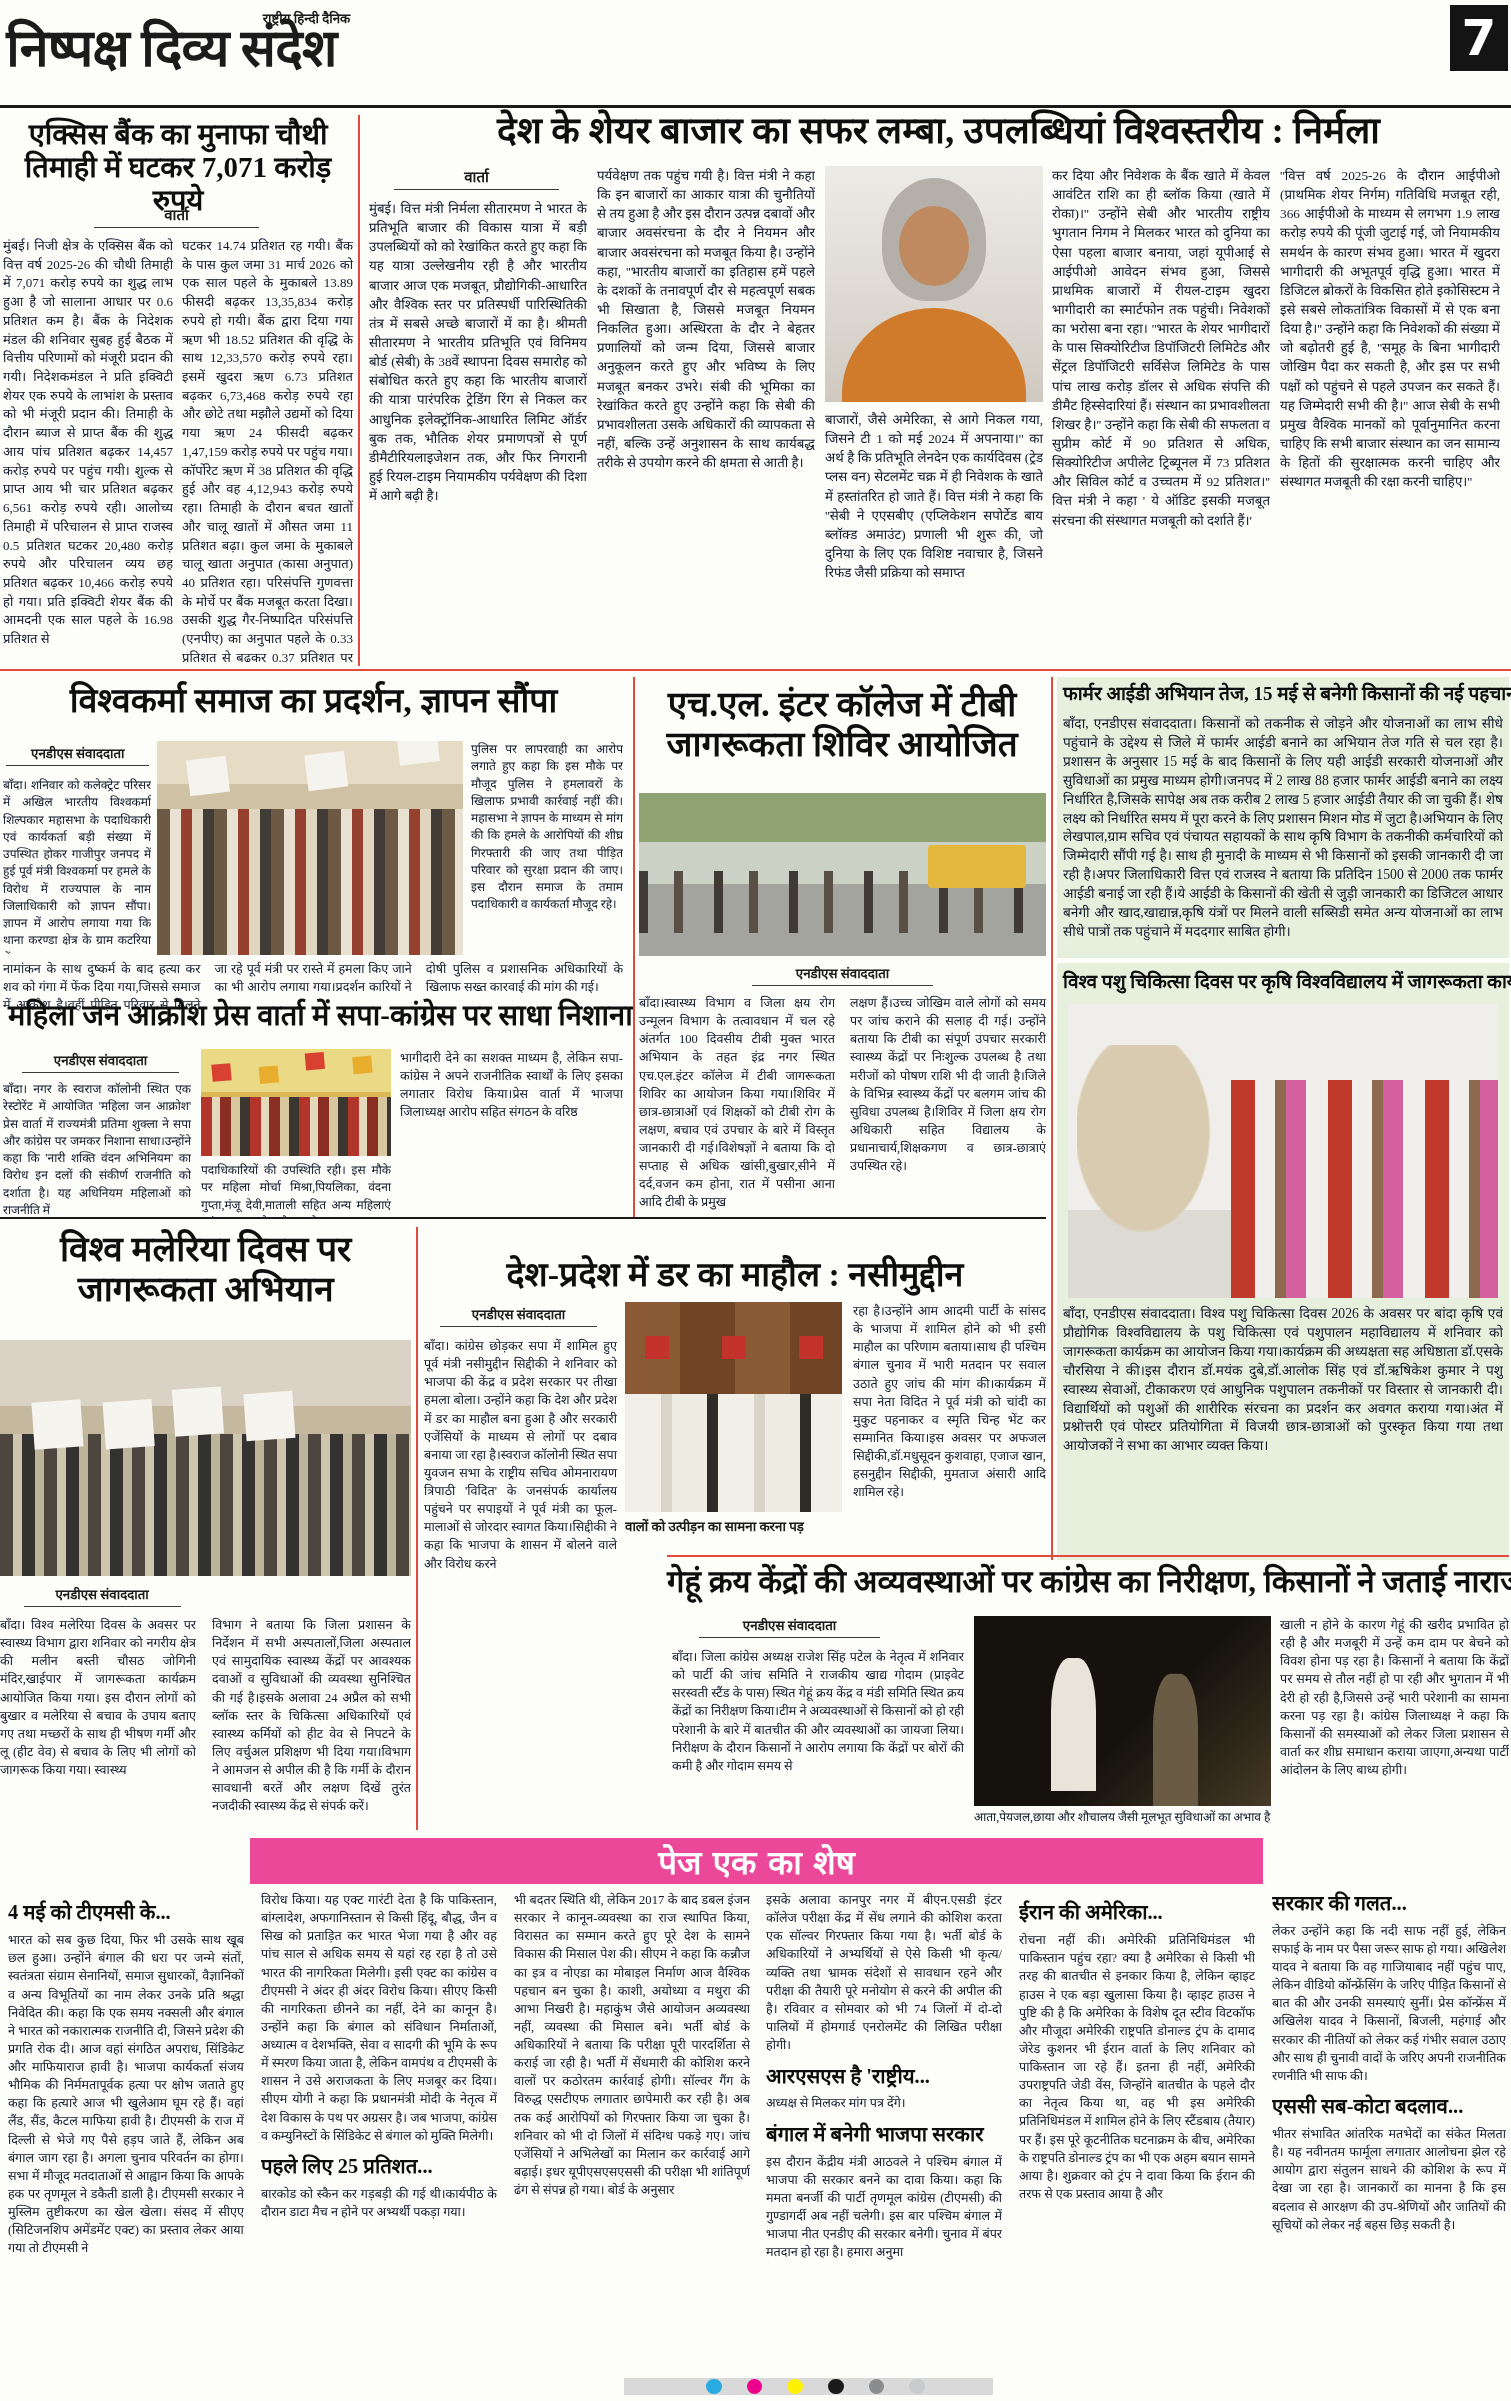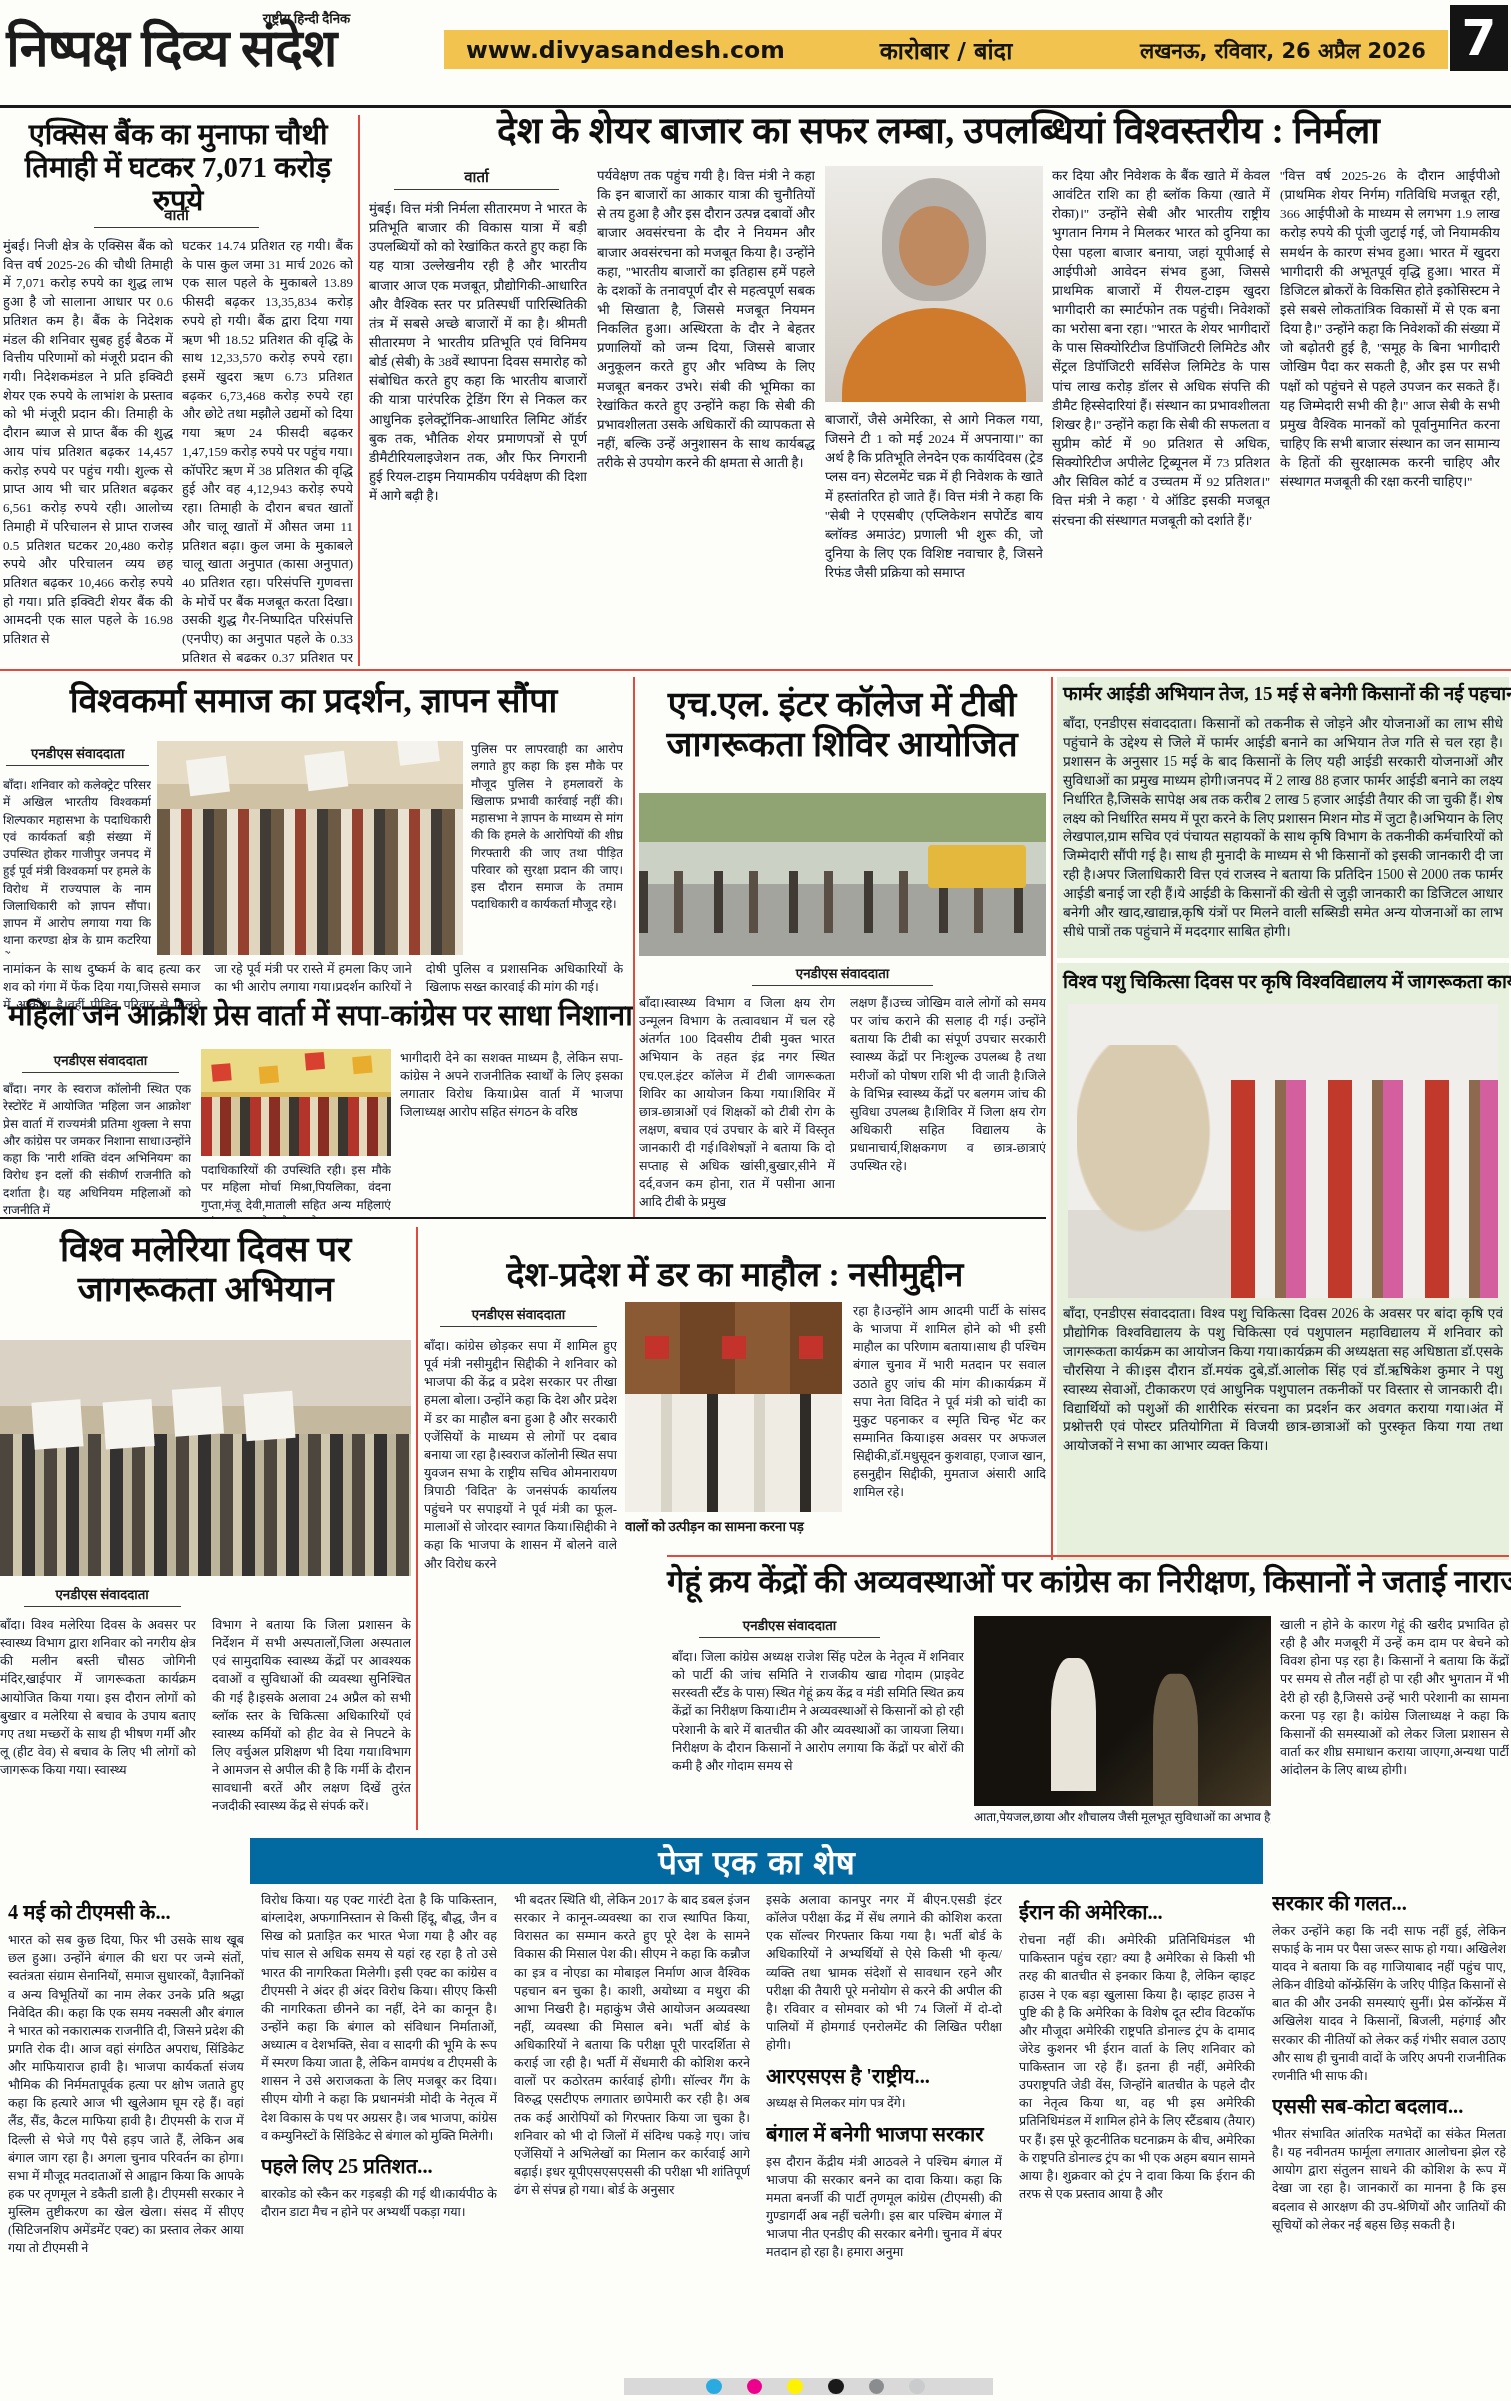--- a/index.html
+++ b/index.html
@@ -52,39 +52,34 @@
   .ph-dark{background:linear-gradient(135deg,#15120e 0 55%,#2e2719 80%,#473a27)}
   .ph-dark::after{content:'';position:absolute;left:26%;top:22%;width:15%;height:70%;background:#e8e4da;
     border-radius:40% 40% 0 0;box-shadow:102px 15.7px 0 #6a5b44}
   
   .masthead{font-weight:bold;letter-spacing:-0.8px}
   .yellowbar{background:#f2c44f;display:flex;align-items:center;font-family:"DejaVu Sans","Liberation Sans",sans-serif}
   .yellowbar .seg{font-weight:bold;font-size:23.6px;color:#141414}
   .pagebox{background:#141414;color:#fff;display:flex;align-items:center;justify-content:center;
     font-family:"DejaVu Sans","Liberation Sans",sans-serif;font-weight:bold;font-size:50px}
   .subhead{font-weight:bold;font-size:20.4px;line-height:1.2;margin:9.4px 0 6.3px;color:#0d0d0d}
-  .bluebar{background:#0369a1;color:#fff;display:flex;align-items:center;justify-content:center;
+  .bluebar{background:#ec4899;color:#fff;display:flex;align-items:center;justify-content:center;
     font-weight:bold;font-size:33px;font-family:"DejaVu Sans","Liberation Sans",sans-serif}
   .caption{font-size:13.3px;font-weight:bold;text-align:left;overflow:hidden}
   .printstrip{background:#d9d9d9;display:flex;align-items:center;gap:25px;padding-left:82px}
   .printstrip b{width:15.7px;height:15.7px;border-radius:50%;flex:0 0 auto}
   .cols3{column-count:3;column-gap:14px}
 </style>
 </head>
 <body>
 
 <div id="page">
 
   <div class="abs" style="left:177px;top:9.4px;width:259px;height:19px;text-align:center;font-weight:bold;font-size:13.3px">राष्ट्रीय हिन्दी दैनिक</div>
   <div class="abs masthead" style="left:6.3px;top:22px;width:433px;height:50px;font-size:52px;line-height:1.05">निष्पक्ष दिव्य संदेश</div>
-  <div class="abs yellowbar" style="left:444px;top:30px;width:1004px;height:39px;padding:0 22px">
-    <span class="seg" style="flex:1.1;text-align:left">www.divyasandesh.com</span>
-    <span class="seg" style="flex:1;text-align:center">कारोबार / बांदा</span>
-    <span class="seg" style="flex:1.1;text-align:right;font-size:21px">लखनऊ, रविवार, 26 अप्रैल 2026</span>
-  </div>
   <div class="abs pagebox" style="left:1450px;top:4.7px;width:58px;height:66px">7</div>
   <div class="abs hrule-dark" style="left:0;top:105px;width:1512px;height:3.1px"></div>
 
   <div class="abs hl" style="left:3.1px;top:118px;width:350px;height:77px;font-size:29px">एक्सिस बैंक का मुनाफा चौथी तिमाही में घटकर 7,071 करोड़ रुपये</div>
   <div class="abs byline" style="left:94px;top:204px;width:165px">वार्ता</div>
   <div class="abs body-txt" style="left:3.1px;top:237px;width:170px;height:426px;font-size:13px">मुंबई। निजी क्षेत्र के एक्सिस बैंक को वित्त वर्ष 2025-26 की चौथी तिमाही में 7,071 करोड़ रुपये का शुद्ध लाभ हुआ है जो सालाना आधार पर 0.6 प्रतिशत कम है। बैंक के निदेशक मंडल की शनिवार सुबह हुई बैठक में वित्तीय परिणामों को मंजूरी प्रदान की गयी। निदेशकमंडल ने प्रति इक्विटी शेयर एक रुपये के लाभांश के प्रस्ताव को भी मंजूरी प्रदान की। तिमाही के दौरान ब्याज से प्राप्त बैंक की शुद्ध आय पांच प्रतिशत बढ़कर 14,457 करोड़ रुपये पर पहुंच गयी। शुल्क से प्राप्त आय भी चार प्रतिशत बढ़कर 6,561 करोड़ रुपये रही। आलोच्य तिमाही में परिचालन से प्राप्त राजस्व 0.5 प्रतिशत घटकर 20,480 करोड़ रुपये और परिचालन व्यय छह प्रतिशत बढ़कर 10,466 करोड़ रुपये हो गया। प्रति इक्विटी शेयर बैंक की आमदनी एक साल पहले के 16.98 प्रतिशत से</div>
   <div class="abs body-txt" style="left:182px;top:237px;width:171px;height:426px;font-size:13px">घटकर 14.74 प्रतिशत रह गयी। बैंक के पास कुल जमा 31 मार्च 2026 को एक साल पहले के मुकाबले 13.89 फीसदी बढ़कर 13,35,834 करोड़ रुपये हो गयी। बैंक द्वारा दिया गया ऋण भी 18.52 प्रतिशत की वृद्धि के साथ 12,33,570 करोड़ रुपये रहा। इसमें खुदरा ऋण 6.73 प्रतिशत बढ़कर 6,73,468 करोड़ रुपये रहा और छोटे तथा मझौले उद्यमों को दिया गया ऋण 24 फीसदी बढ़कर 1,47,159 करोड़ रुपये पर पहुंच गया। कॉर्पोरेट ऋण में 38 प्रतिशत की वृद्धि हुई और वह 4,12,943 करोड़ रुपये रहा। तिमाही के दौरान बचत खातों और चालू खातों में औसत जमा 11 प्रतिशत बढ़ा। कुल जमा के मुकाबले चालू खाता अनुपात (कासा अनुपात) 40 प्रतिशत रहा। परिसंपत्ति गुणवत्ता के मोर्चे पर बैंक मजबूत करता दिखा। उसकी शुद्ध गैर-निष्पादित परिसंपत्ति (एनपीए) का अनुपात पहले के 0.33 प्रतिशत से बढ़कर 0.37 प्रतिशत पर पहुंच गया।</div>
   <div class="abs vrule" style="left:358px;top:115px;width:1.6px;height:551px"></div>
 
   <div class="abs hl" style="left:369px;top:110px;width:1139px;height:46px;font-size:37px;white-space:nowrap">देश के शेयर बाजार का सफर लम्बा, उपलब्धियां विश्वस्तरीय : निर्मला</div>

